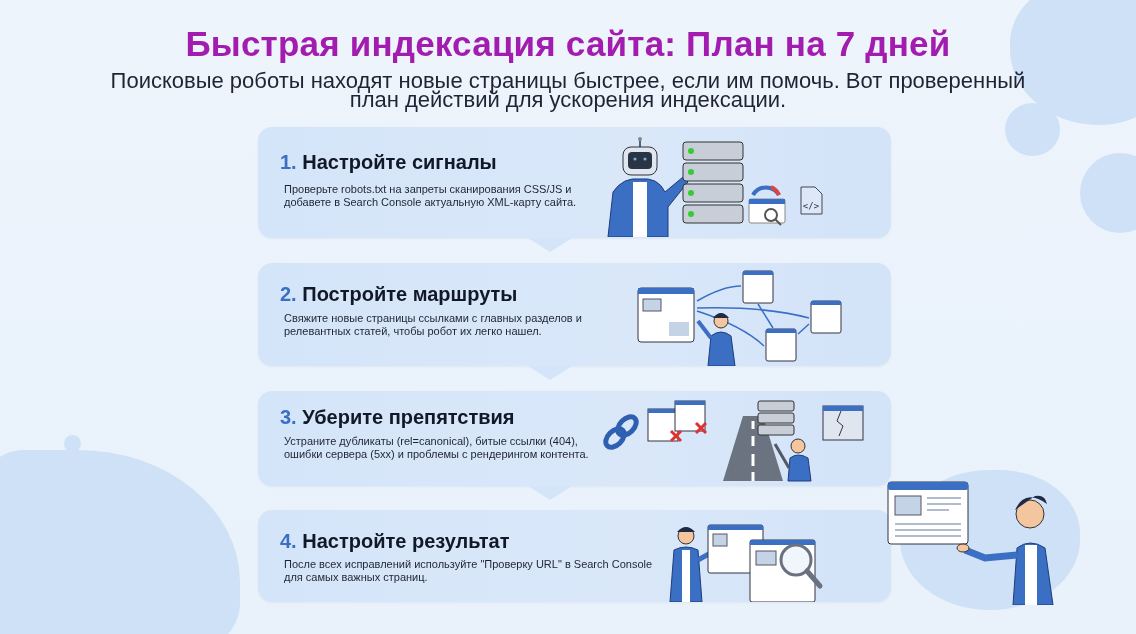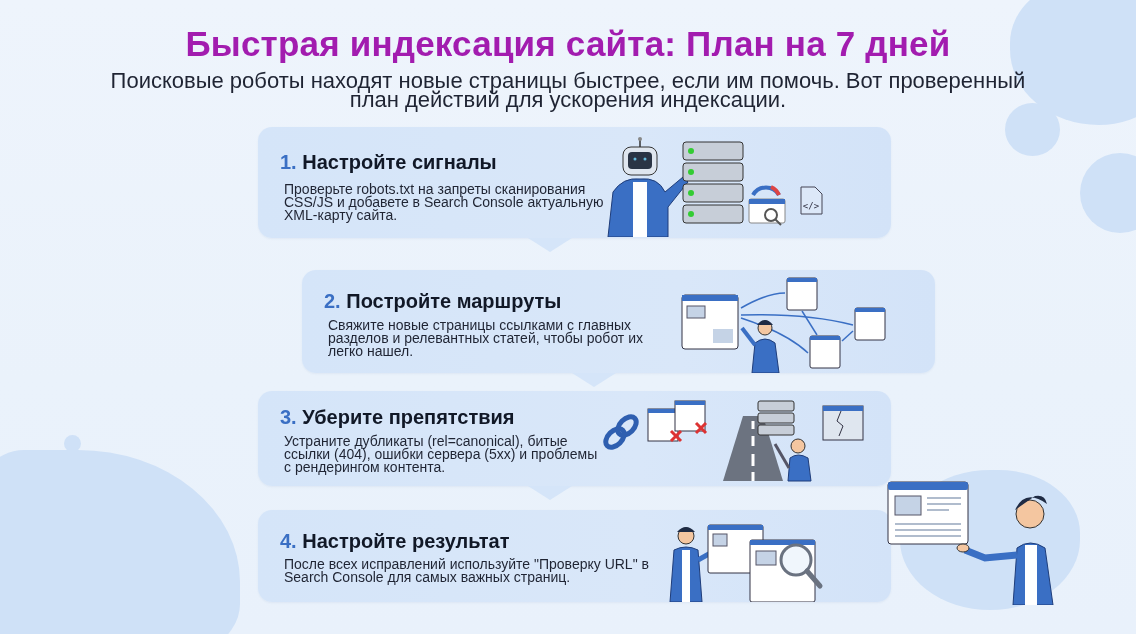--- a/index.html
+++ b/index.html
@@ -6,21 +6,21 @@
   body{width:1136px;height:634px;overflow:hidden;position:relative;
     background:linear-gradient(180deg,#eef4fc 0%,#eaf2fb 60%,#e9f1fb 100%);
     font-family:"Liberation Sans","DejaVu Sans",sans-serif;color:#1a1d2e;}
   .blob{position:absolute;background:#cfe1f7;}
   .title{position:absolute;left:0;right:0;top:24px;text-align:center;font-size:35px;font-weight:700;color:#a21caf;letter-spacing:0.2px;}
   .subtitle{position:absolute;left:110px;right:110px;top:71px;text-align:center;font-size:22px;line-height:19px;color:#1f2433;}
   .card{position:absolute;left:258px;width:620px;background:linear-gradient(90deg,#d5e5f9 0%,#d9e7f9 60%,#d3e3f8 100%);border-radius:14px;box-shadow:0 1px 2px rgba(80,120,170,0.08);padding-left:13px;}
   .card .tail{position:absolute;left:270px;bottom:-14px;width:0;height:0;border-left:22px solid transparent;border-right:22px solid transparent;border-top:14px solid #d5e5f9;}
   .card h2{position:absolute;left:22px;margin:0;font-size:20px;font-weight:700;color:#111827;}
   .card h2 .num{color:#3a6fc4;}
-  .card p{position:absolute;left:26px;margin:0;font-size:14px;line-height:12.8px;color:#1f2433;width:320px;}
+  .card p{position:absolute;left:26px;margin:0;font-size:11px;line-height:12.8px;color:#1f2433;width:320px;}
   .illus{position:absolute;}
   svg{display:block;}
 </style>
 </head>
 <body>
 
 <div class="blob" style="left:1010px;top:-20px;width:170px;height:145px;border-radius:50% 40% 55% 60%;"></div>
 <div class="blob" style="left:1005px;top:103px;width:55px;height:53px;border-radius:50%;"></div>
 <div class="blob" style="left:1080px;top:153px;width:80px;height:80px;border-radius:50%;"></div>
 <div class="blob" style="left:64px;top:435px;width:17px;height:17px;border-radius:50%;"></div>
@@ -68,21 +68,21 @@
       </g>
 
       <g>
         <path d="M198 50 h14 l7 7 v20 h-21 z" fill="#dce8f8" stroke="#445"></path>
         <text x="208" y="72" font-size="9" text-anchor="middle" fill="#334" font-family="DejaVu Sans Mono, monospace">&lt;/&gt;</text>
       </g>
     </svg>
   </div>
 </div>
 
-<div class="card" style="top:270px;height:103px;margin-left:44px;">
+<div class="card" style="top:263px;height:103px;">
   <div class="tail"></div>
   <h2 style="top:20px;"><span class="num">2.</span> <span>Постройте маршруты</span></h2>
   <p style="top:49px;">Свяжите новые страницы ссылками с главных разделов и релевантных статей, чтобы робот их легко нашел.</p>
   <div class="illus" style="left:375px;top:3px;">
     <svg width="240" height="100" viewBox="0 0 240 100">
       <g>
         <rect x="5" y="22" width="56" height="54" rx="3" fill="#fff" stroke="#334"></rect>
         <rect x="5" y="22" width="56" height="6" fill="#3a6fc4"></rect>
         <rect x="10" y="33" width="18" height="12" fill="#c5d3e6" stroke="#556"></rect>
         <rect x="36" y="56" width="20" height="14" fill="#c5d3e6"></rect>

